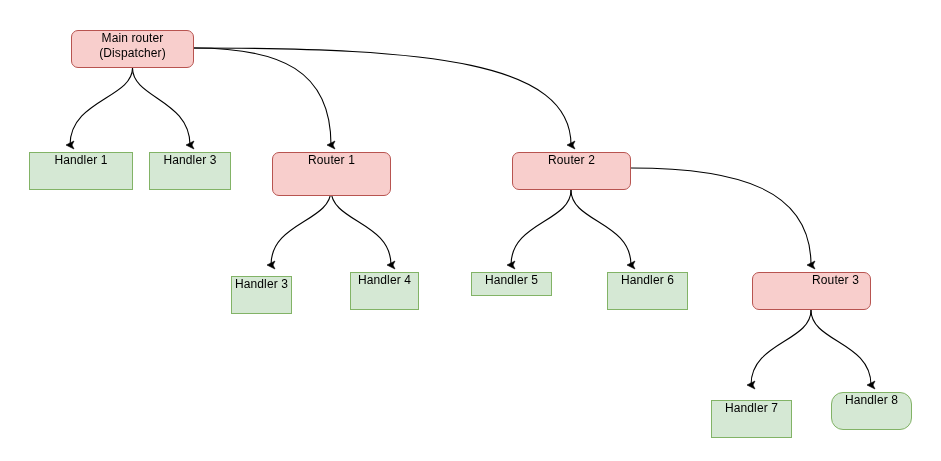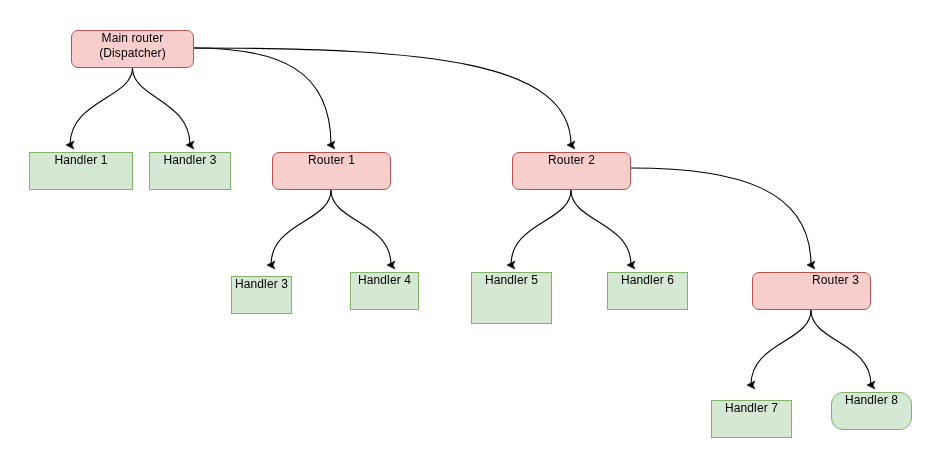--- a/index.html
+++ b/index.html
@@ -79,24 +79,24 @@
         <path d="M 811 310 C 811 342 751 342 751 385" stroke="#000000" stroke-width="1.1" fill="none" marker-end="url(#arrowhead)"></path>
         <path d="M 811 310 C 811 342 871 342 871 385" stroke="#000000" stroke-width="1.1" fill="none" marker-end="url(#arrowhead)"></path>
       </g>
   </svg>
 
   <div id="nodes-layer">
       <div class="node node-router" style="left: 71px; top: 30px; width: 123px; height: 38px;"><span class="node-label">Main router
 (Dispatcher)</span></div>
       <div class="node node-handler" style="left: 29px; top: 152px; width: 104px; height: 38px;"><span class="node-label">Handler 1</span></div>
       <div class="node node-handler" style="left: 149px; top: 152px; width: 82px; height: 38px;"><span class="node-label">Handler 3</span></div>
-      <div class="node node-router" style="left: 272px; top: 152px; width: 119px; height: 38px;"><span class="node-label">Router 1</span></div>
+      <div class="node node-router" style="left: 272px; top: 152px; width: 119px; height: 44px;"><span class="node-label">Router 1</span></div>
       <div class="node node-router" style="left: 512px; top: 152px; width: 119px; height: 38px;"><span class="node-label">Router 2</span></div>
       <div class="node node-handler" style="left: 231px; top: 276px; width: 61px; height: 38px;"><span class="node-label">Handler 3</span></div>
       <div class="node node-handler" style="left: 350px; top: 272px; width: 69px; height: 38px;"><span class="node-label">Handler 4</span></div>
-      <div class="node node-handler" style="left: 471px; top: 272px; width: 81px; height: 52px;"><span class="node-label">Handler 5</span></div>
+      <div class="node node-handler" style="left: 471px; top: 272px; width: 81px; height: 24px;"><span class="node-label">Handler 5</span></div>
       <div class="node node-handler" style="left: 591px; top: 272px; width: 81px; height: 38px; margin-left: 16px;"><span class="node-label">Handler 6</span></div>
       <div class="node node-router" style="left: 752px; top: 272px; width: 119px; height: 38px; padding-left: 48px;"><span class="node-label">Router 3</span></div>
       <div class="node node-handler" style="left: 711px; top: 392px; width: 81px; height: 38px; margin-top: 8px;"><span class="node-label">Handler 7</span></div>
       <div class="node node-handler" style="left: 831px; top: 392px; width: 81px; height: 38px; border-radius: 12px;"><span class="node-label">Handler 8</span></div>
     </div>
 
 </div>
 
 </body></html>

